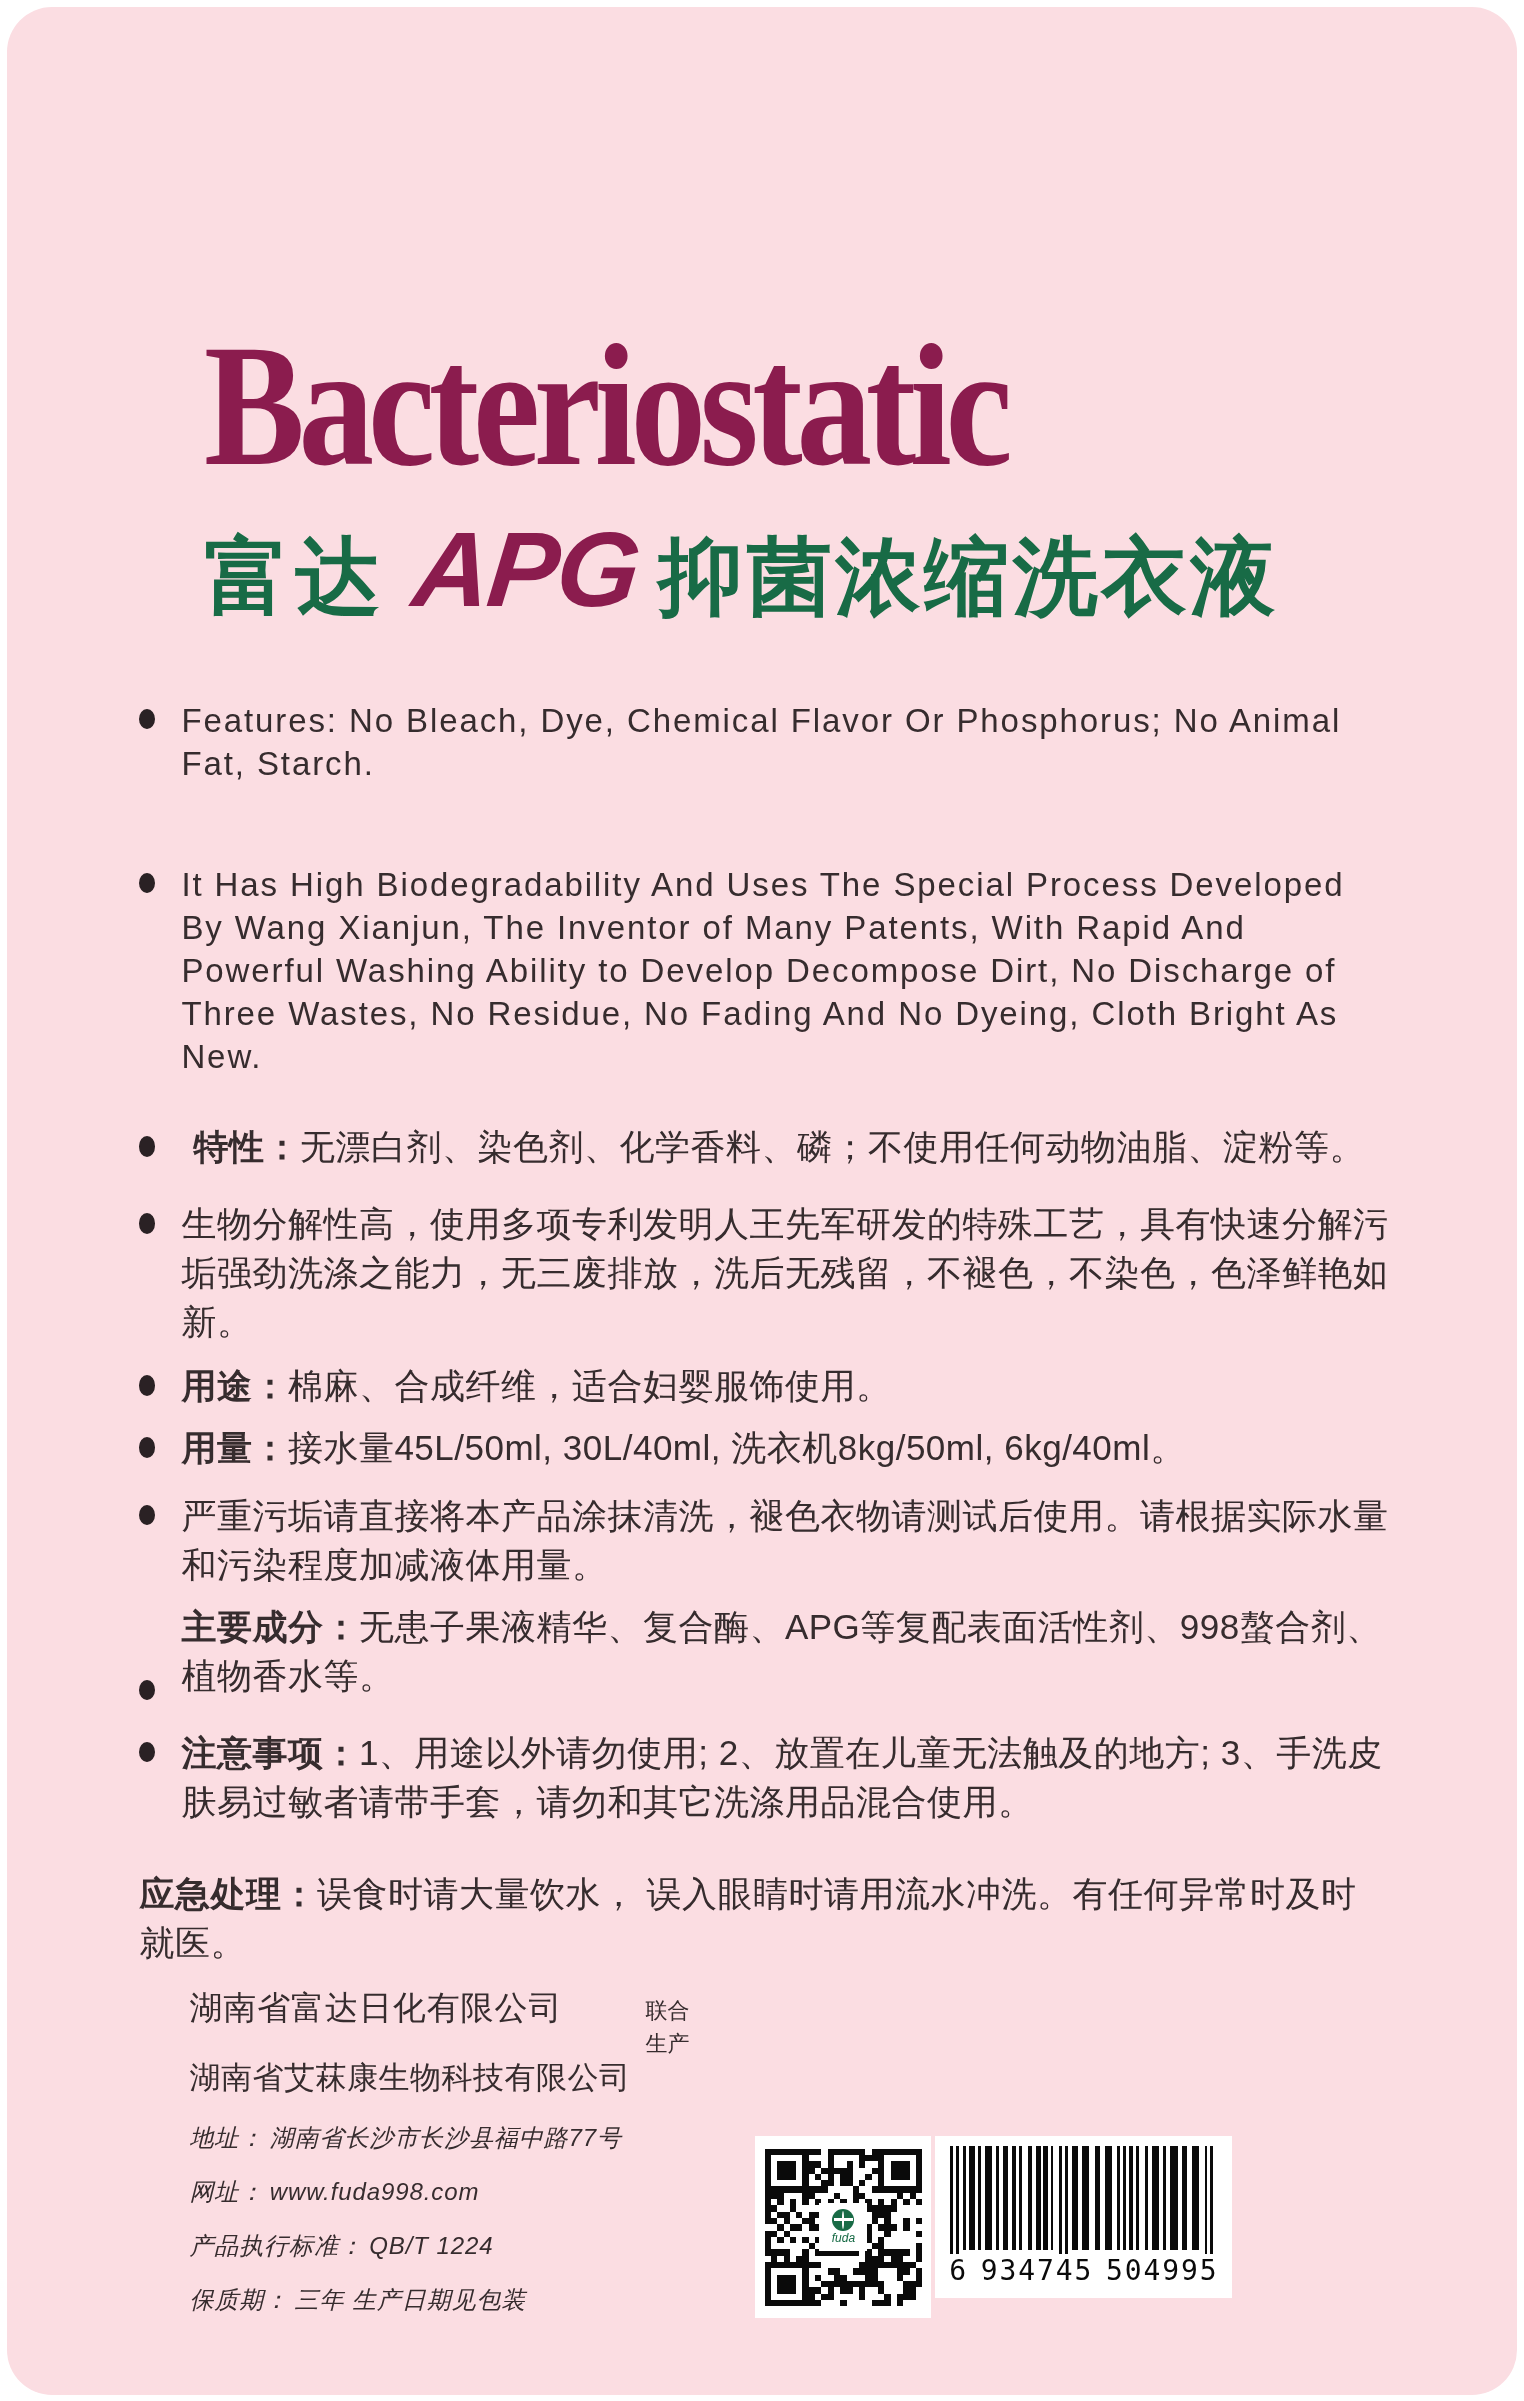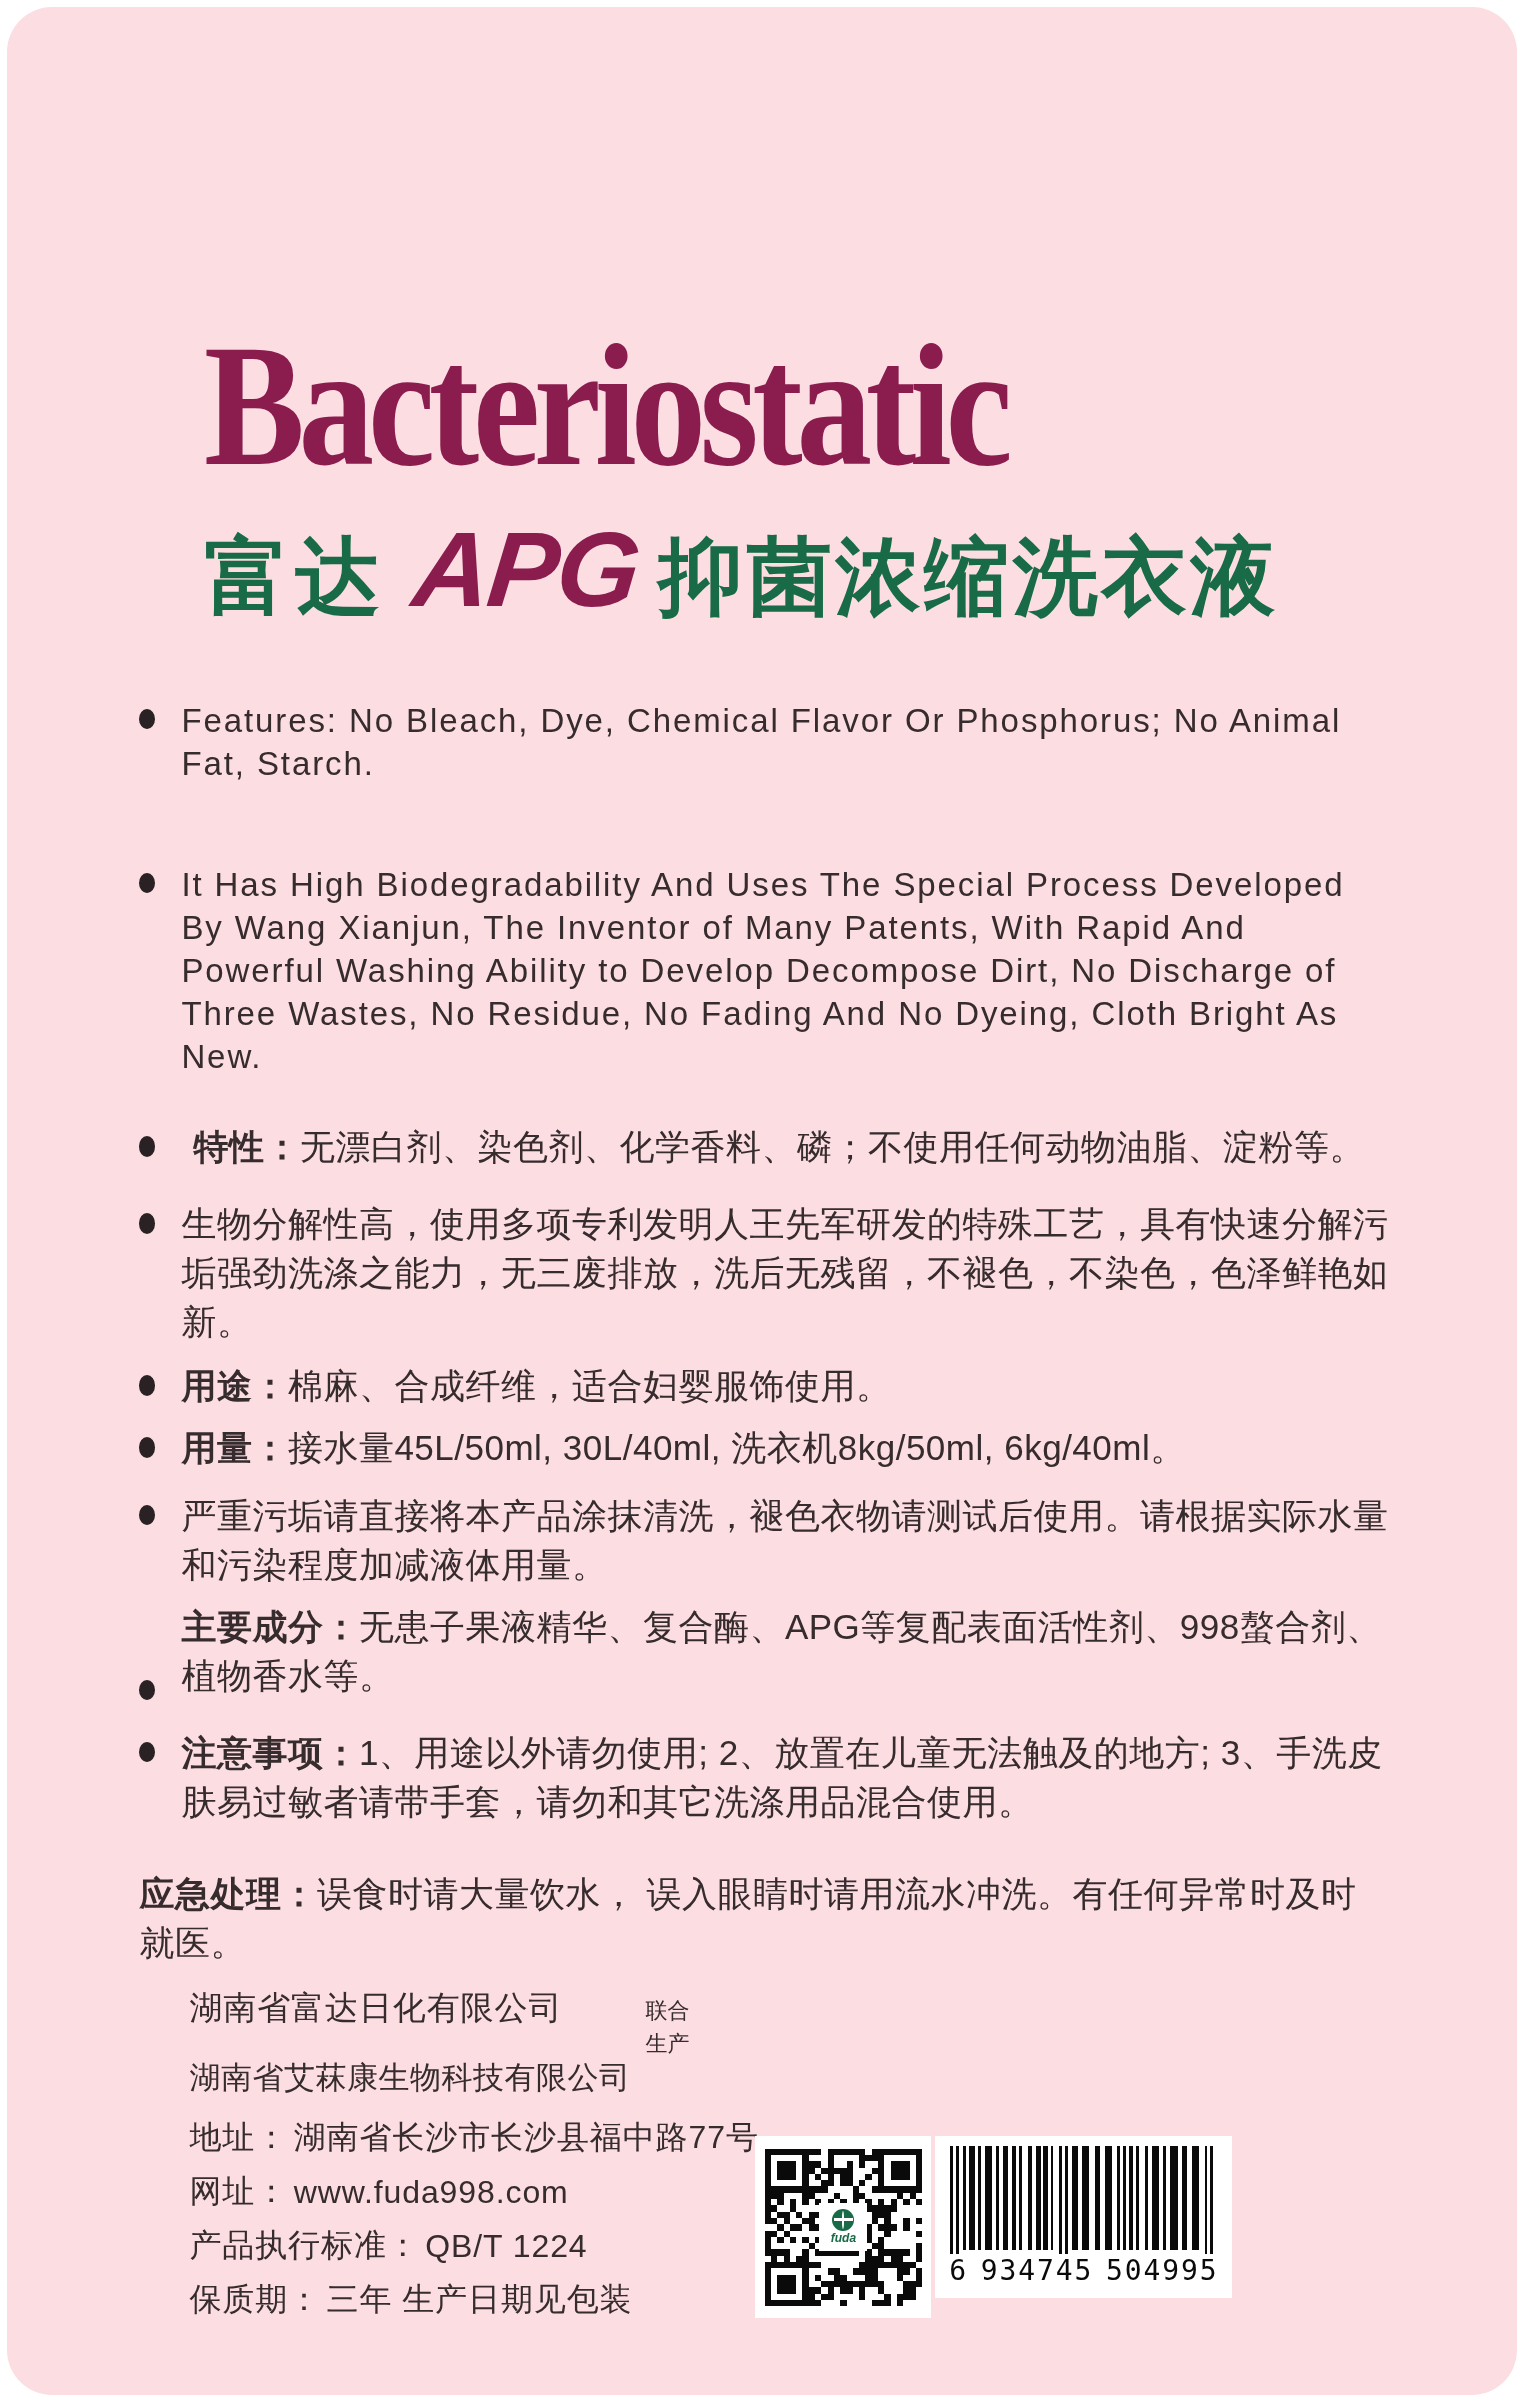--- a/index.html
+++ b/index.html
@@ -40,37 +40,37 @@
   .para.zh .ptext{font-size:35px;line-height:49px;letter-spacing:0.5px;width:1221px;}
   .plabel{font-weight:700;}
 
   
   .footer-info{position:absolute;left:182px;top:1979px;width:724px;color:var(--text);}
   .companies{display:flex;align-items:flex-start;}
   .company-names .company1{font-size:33px;line-height:43px;letter-spacing:0.9px;}
   .company-names .company2{font-size:31px;line-height:41px;letter-spacing:0.5px;margin-top:28px;}
   .joint{font-size:22px;line-height:33px;margin-left:15px;padding-top:7.4px;color:var(--text);}
   .frows{margin-top:13px;}
-  .frow{height:54px;display:flex;align-items:center;font-size:32px;letter-spacing:0.9px;}
+  .frow{height:54px;display:flex;align-items:center;font-size:24px;letter-spacing:0.9px;font-style:italic;}
   .frow .flabel{margin-right:5.6px;}
 
   
   .qr-panel{position:absolute;left:748px;top:2129px;width:176px;height:182px;background:#ffffff;
     display:flex;align-items:center;justify-content:center;}
   #qr-grid{display:grid;grid-template-columns:repeat(25,6.3px);grid-auto-rows:6.3px;}
   .qc{width:6.3px;height:6.3px;}
   .qc.on{background:#0a0a0a;}
   .qr-logo{position:absolute;left:50%;top:50%;transform:translate(-50%,-50%);
     width:48px;height:48px;background:#ffffff;display:flex;flex-direction:column;
     align-items:center;justify-content:center;}
   .globe{width:22px;height:22px;border-radius:50%;background:var(--green);position:relative;}
   .globe::before{content:"";position:absolute;left:1.9px;right:1.9px;top:9.3px;height:2.8px;background:#fff;}
   .globe::after{content:"";position:absolute;left:9.3px;top:1.9px;bottom:1.9px;width:2.8px;
     border-radius:50%;border:1.4px solid #fff;border-top:none;border-bottom:none;box-sizing:border-box;}
-  .qr-logo-text{font-size:12px;font-weight:700;color:var(--green);font-style:italic;line-height:15px;}
+  .qr-logo-text{font-size:12px;font-weight:400;color:var(--green);font-style:italic;line-height:15px;}
 
   
   .barcode-panel{position:absolute;left:928px;top:2129px;width:297px;height:162px;background:#ffffff;}
   #barcode-bars{position:absolute;left:15px;right:15px;top:9.3px;height:124px;display:flex;align-items:flex-start;}
   .bbar{background:#0a0a0a;}
   .barcode-digits{position:absolute;left:9.3px;right:9.3px;top:115px;height:39px;display:flex;
     justify-content:space-between;align-items:center;
     font-family:"DejaVu Sans Mono",monospace;font-size:28px;color:#0a0a0a;}
   .barcode-digits span{background:#ffffff;padding:0 4.6px;letter-spacing:1.9px;}
 </style>

